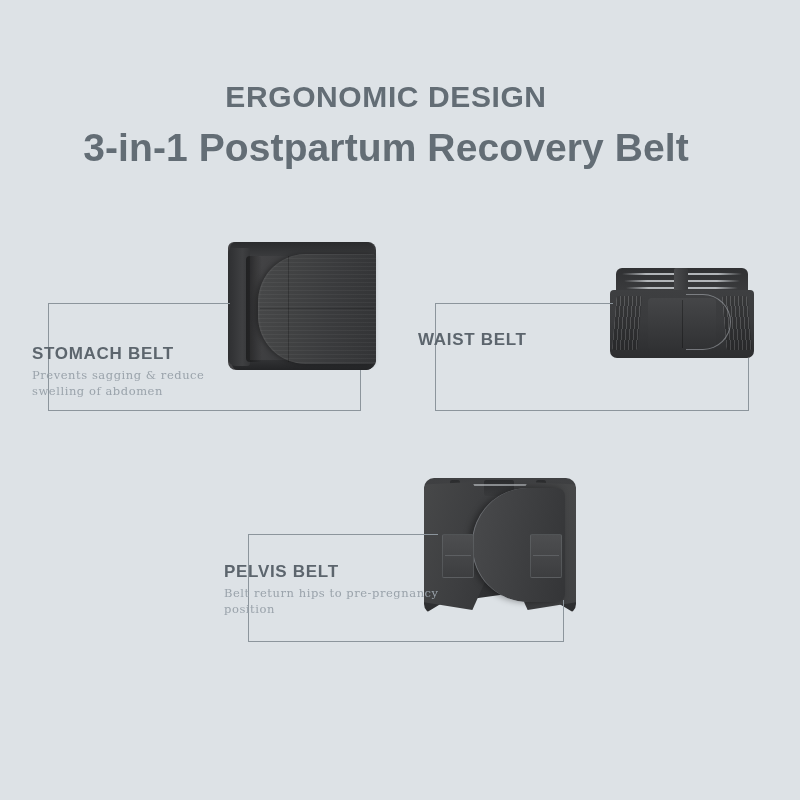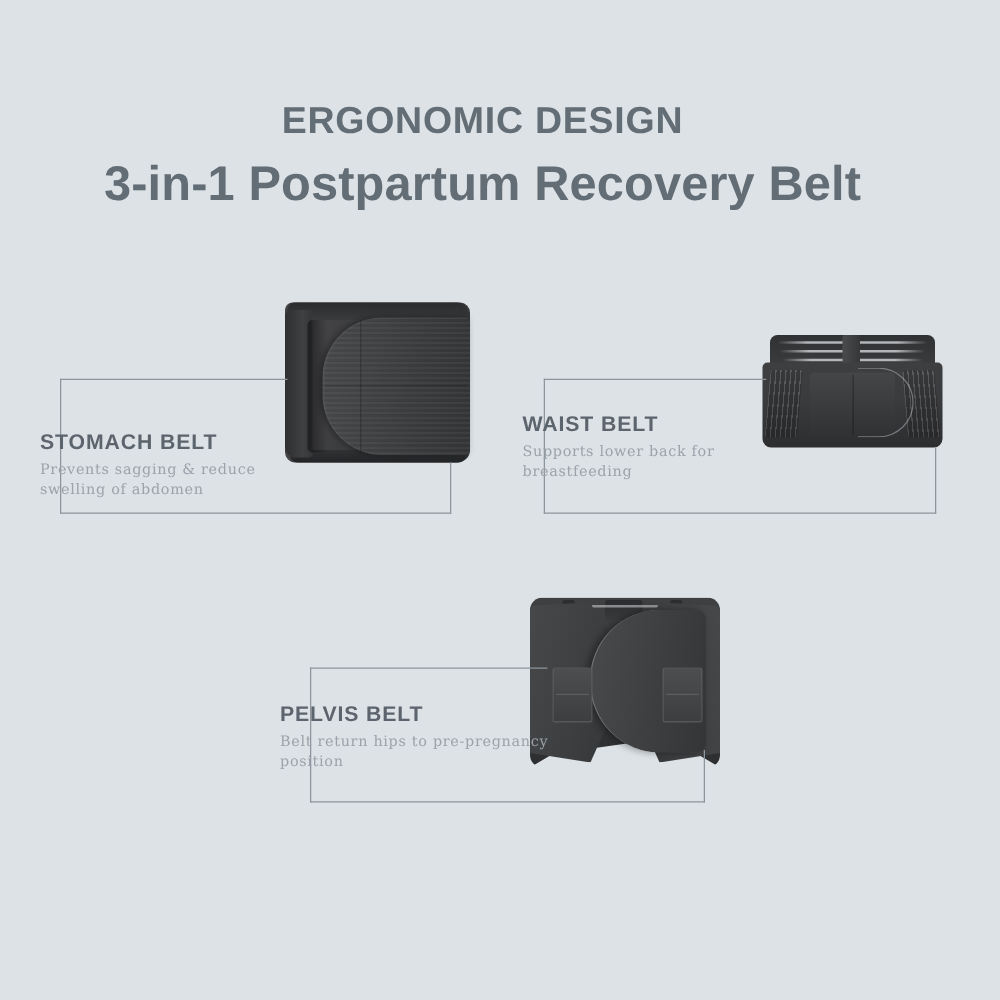--- a/index.html
+++ b/index.html
@@ -338,21 +338,20 @@
 
   <div class="bracket">
     <div class="bline h" style="left:435px; top:303px; width:178px;"></div>
     <div class="bline v" style="left:435px; top:303px; height:108px;"></div>
     <div class="bline h" style="left:435px; top:410px; width:314px;"></div>
     <div class="bline v" style="left:748px; top:358px; height:53px;"></div>
   </div>
 
   <div class="callout" style="left:418px; top:330px;">
     <div class="callout-title">WAIST BELT</div>
-    <div class="callout-desc">Supports lower back for breastfeeding</div>
   </div>
 
   <div class="product" id="pelvis-belt-art">
     <div class="pb-body"></div>
     <div class="pb-top-strap t1"></div>
     <div class="pb-top-strap t2"></div>
     <div class="pb-top-strap t3"></div>
     <div class="pb-top-rail"></div>
     <div class="pb-left-wing"></div>
     <div class="pb-right-wing"></div>

